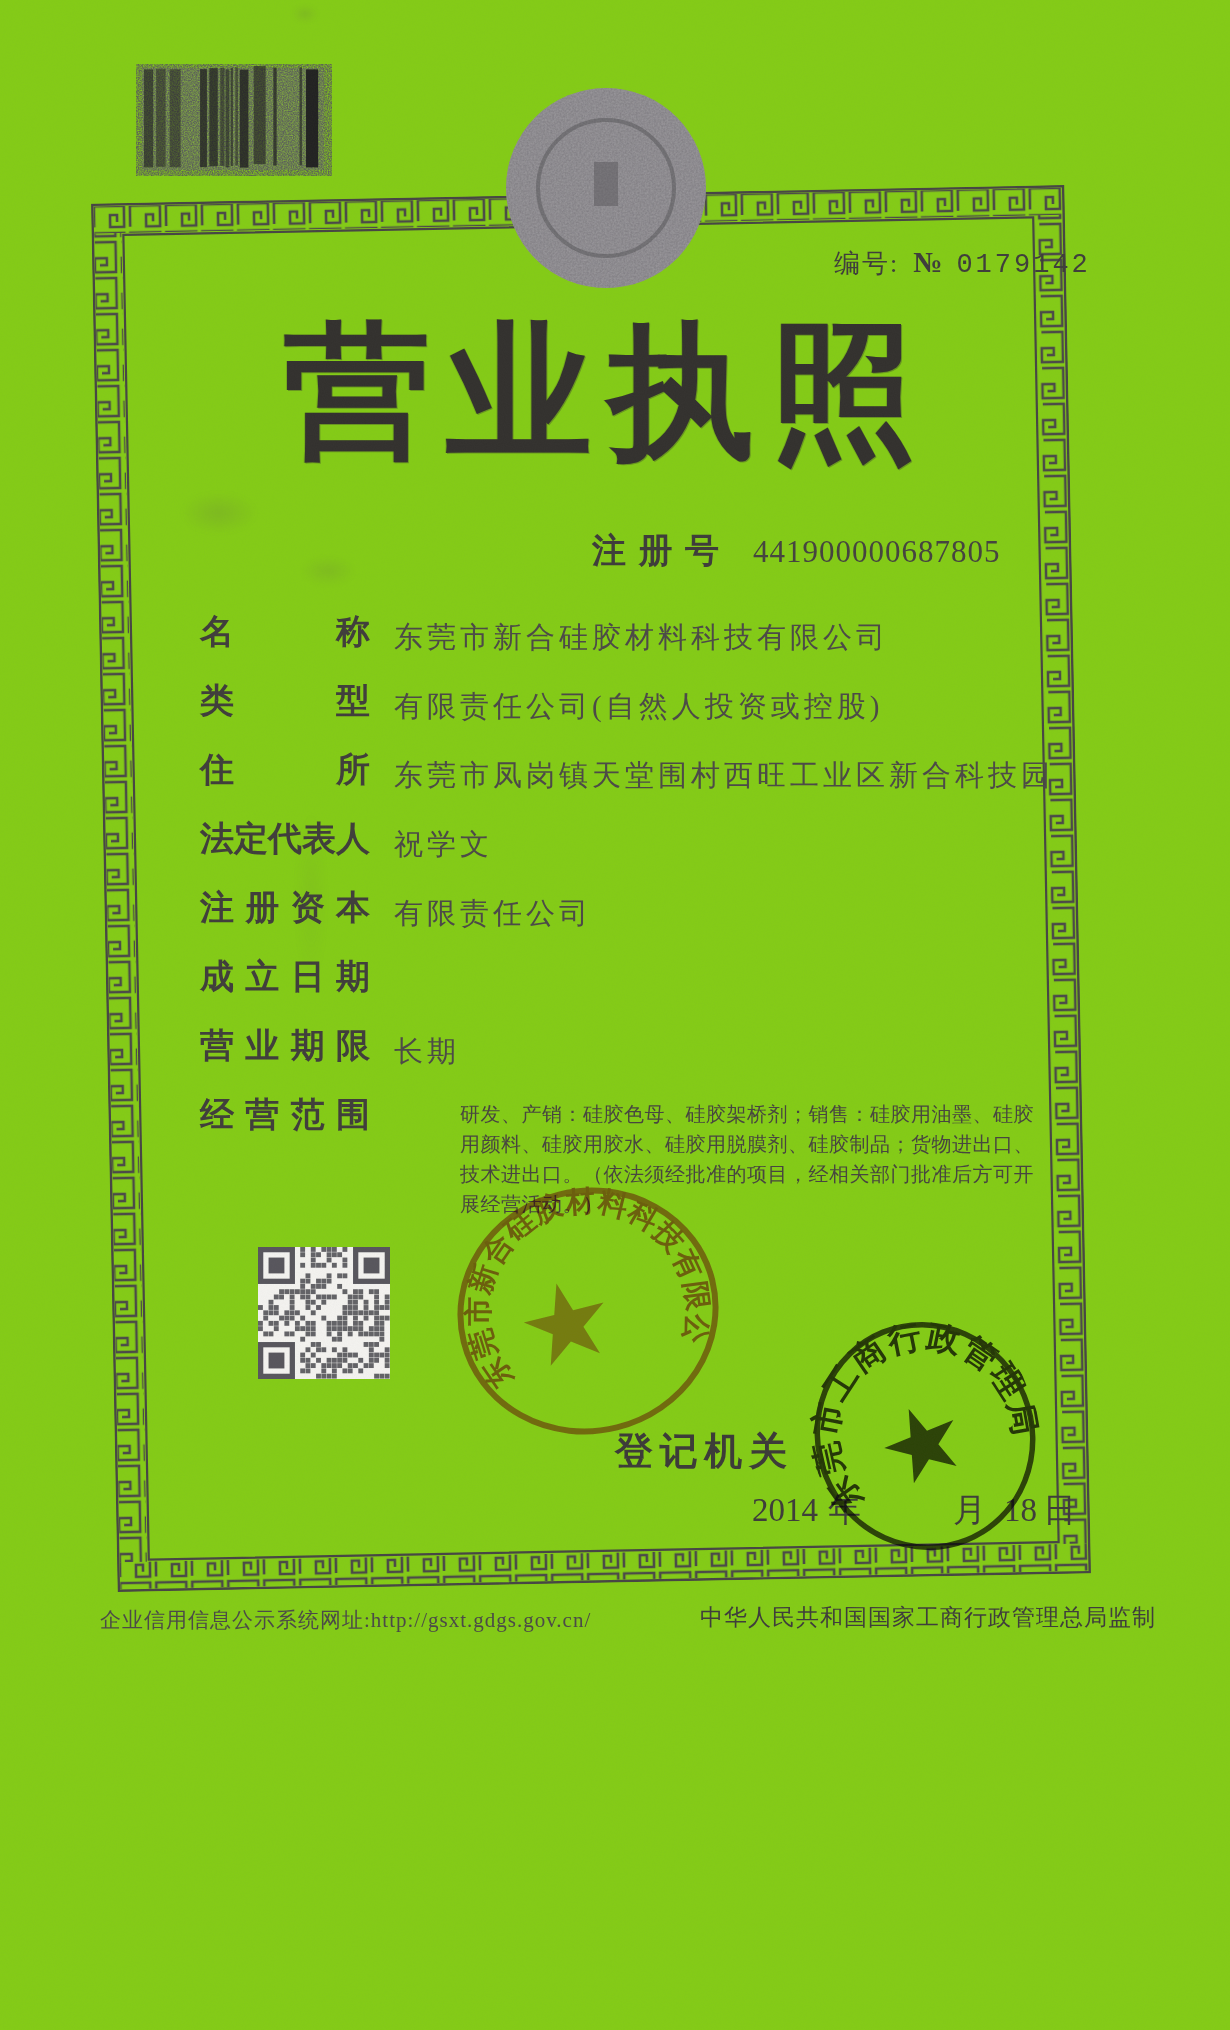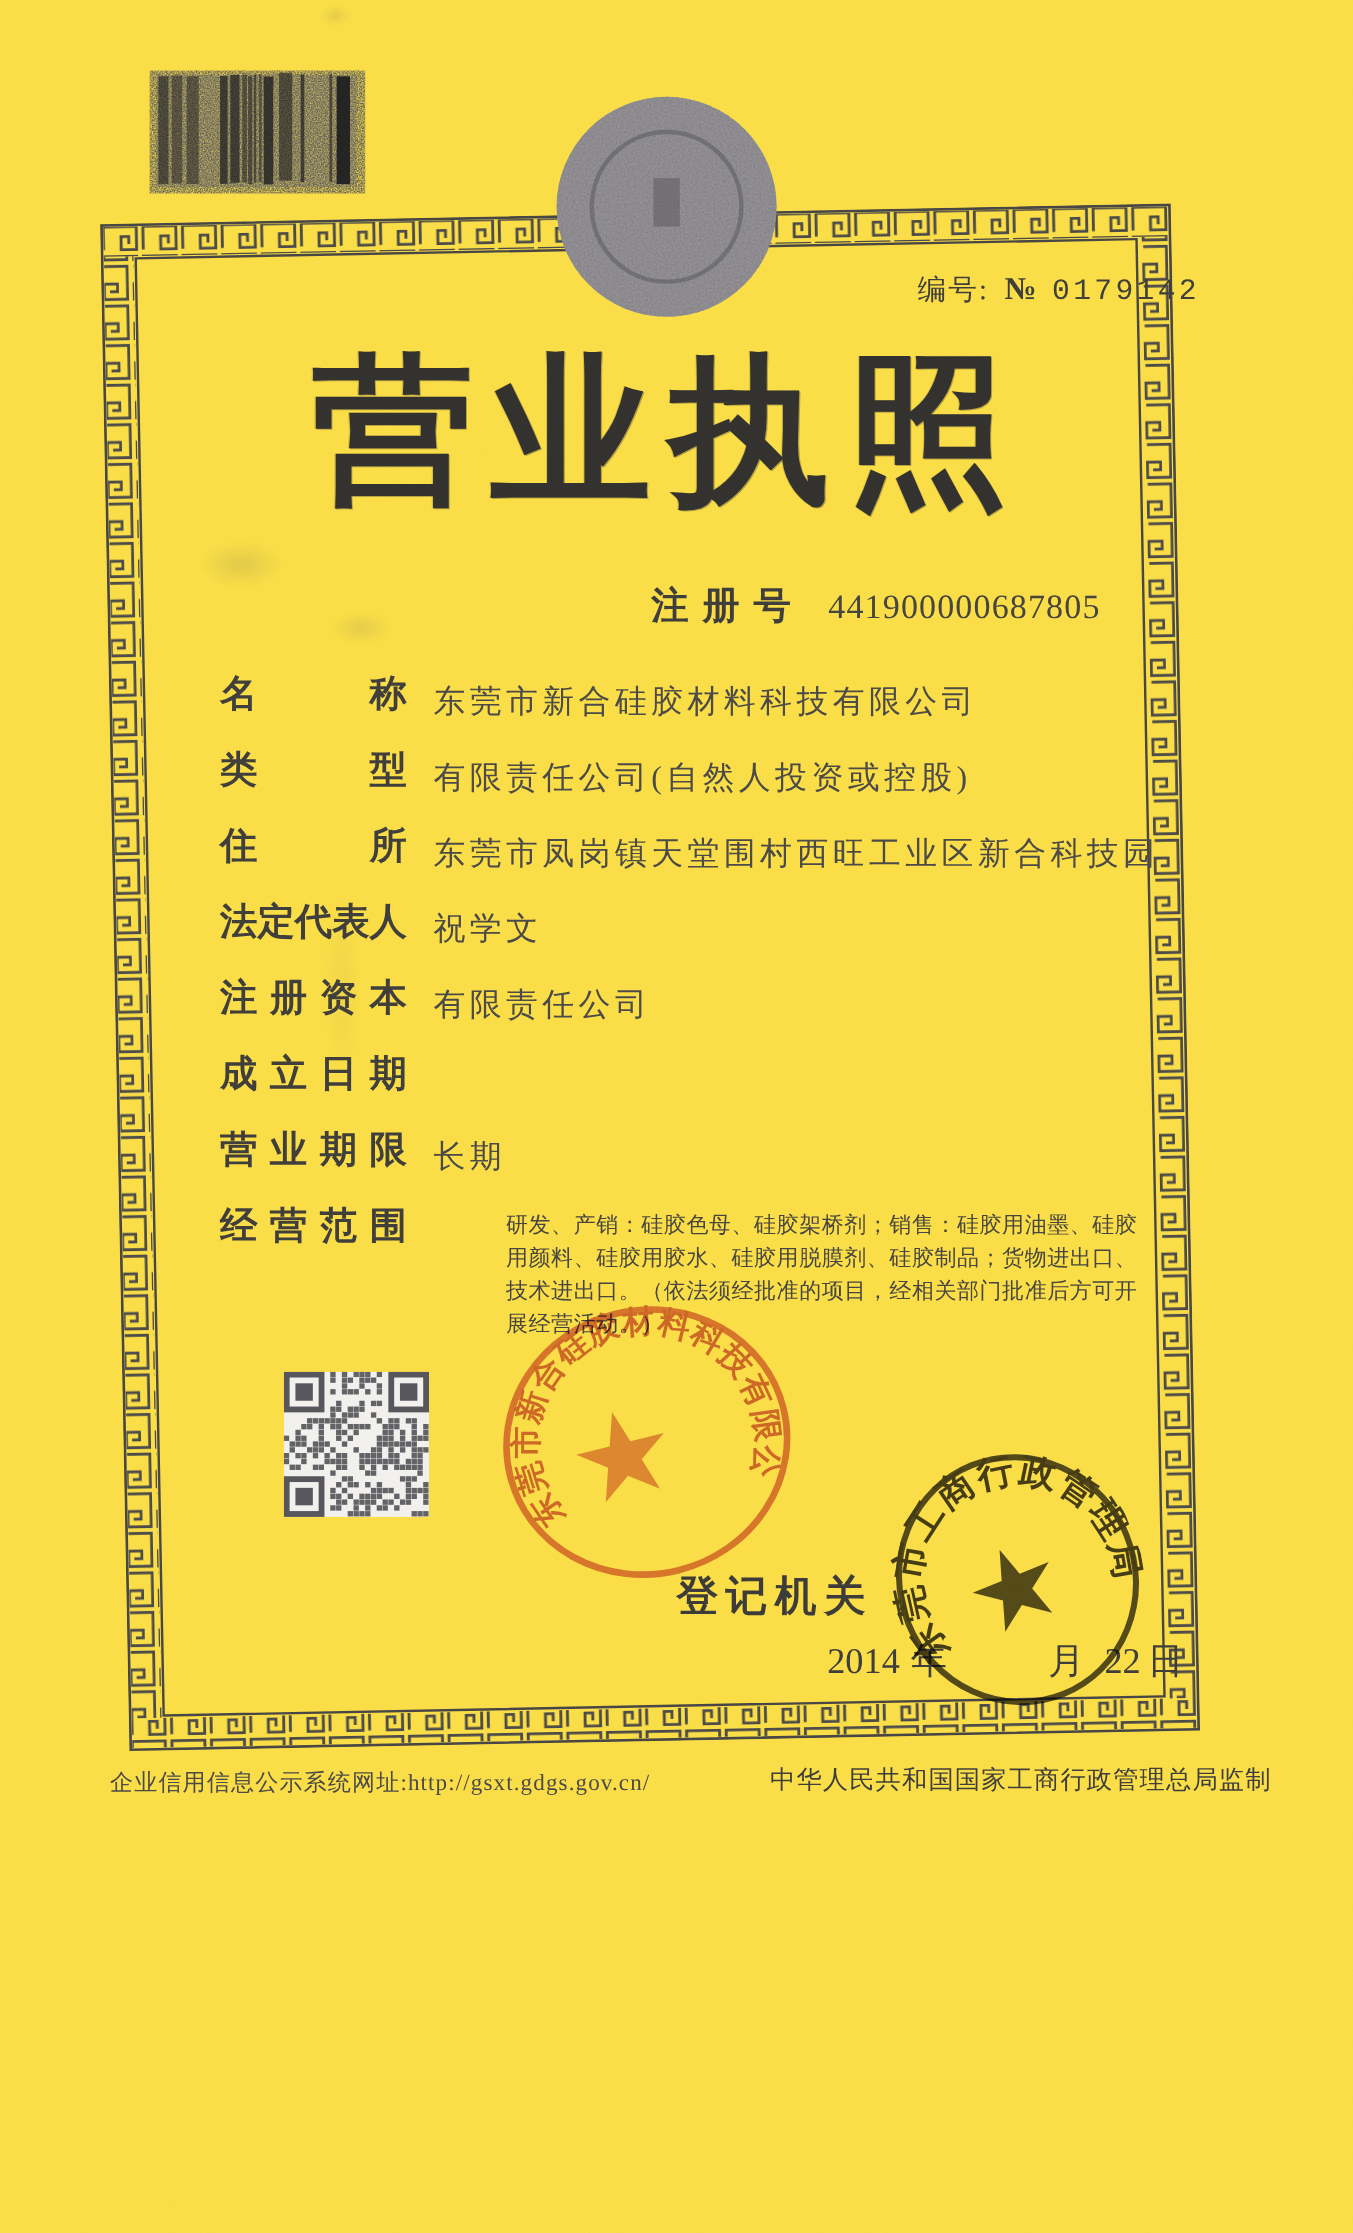--- a/index.html
+++ b/index.html
@@ -1,16 +1,16 @@
 <!DOCTYPE html>
 <html><head>
 <meta charset="utf-8">
 <style>
   html,body{margin:0;padding:0;background:#e8e6e2;}
-  .page{position:relative;width:1230px;height:2030px;background:#fde047;overflow:hidden;
+  .page{position:relative;width:1230px;height:2030px;background:#84cc16;overflow:hidden;
         font-family:"Liberation Serif","DejaVu Serif",serif;color:#413f3c;}
   .abs{position:absolute;}
   
   .serial{top:246px;left:834px;font-size:26px;color:#3f3e3b;letter-spacing:2px;white-space:nowrap;}
   .serial .numero{font-weight:bold;font-size:29px;margin:0 12px 0 14px;}
   .serial .num{font-family:"Liberation Mono","DejaVu Sans Mono",monospace;font-size:27px;letter-spacing:3px;}
   .title{top:316px;left:284px;width:632px;display:flex;justify-content:space-between;
          font-size:146px;line-height:1.06;font-weight:800;color:#33312e;
          text-shadow:1px 1px 0 rgba(55,53,50,.35), -1px 0 0 rgba(55,53,50,.2);}
   .regno{top:528px;left:592px;white-space:nowrap;}
@@ -440,21 +440,21 @@
   </svg>
 
   <div class="abs issuer">
       <span>登</span>
       <span>记</span>
       <span>机</span>
       <span>关</span>
     </div>
 
   <div class="abs dateline">
-    <span>2014</span><span class="u">年</span><span class="mo">月</span><span class="dy">22</span><span class="du">日</span>
+    <span>2014</span><span class="u">年</span><span class="mo">月</span><span class="dy">18</span><span class="du">日</span>
   </div>
 
   <svg id="authority-stamp" class="abs" width="226" height="236" viewBox="0 0 226 236">
     <ellipse cx="113" cy="118" rx="107" ry="112" fill="none" stroke="#2b2a27" stroke-width="5.5" opacity=".92"></ellipse>
     <polygon transform="translate(108,126) scale(0.98)" fill="#2b2a27" opacity=".92" points="0,-40 9,-12.4 38,-12.4 14.6,4.7 23.5,32.4 0,15.3 -23.5,32.4 -14.6,4.7 -38,-12.4 -9,-12.4"></polygon>
     <path id="as-arc" d="M36.8 162 A88 88 0 1 1 189.2 162" fill="none"></path>
     <text font-size="33" font-weight="600" fill="#2b2a27" letter-spacing="2">
       <textPath href="#as-arc" startOffset="8">东莞市工商行政管理局</textPath>
     </text>
   </svg>

